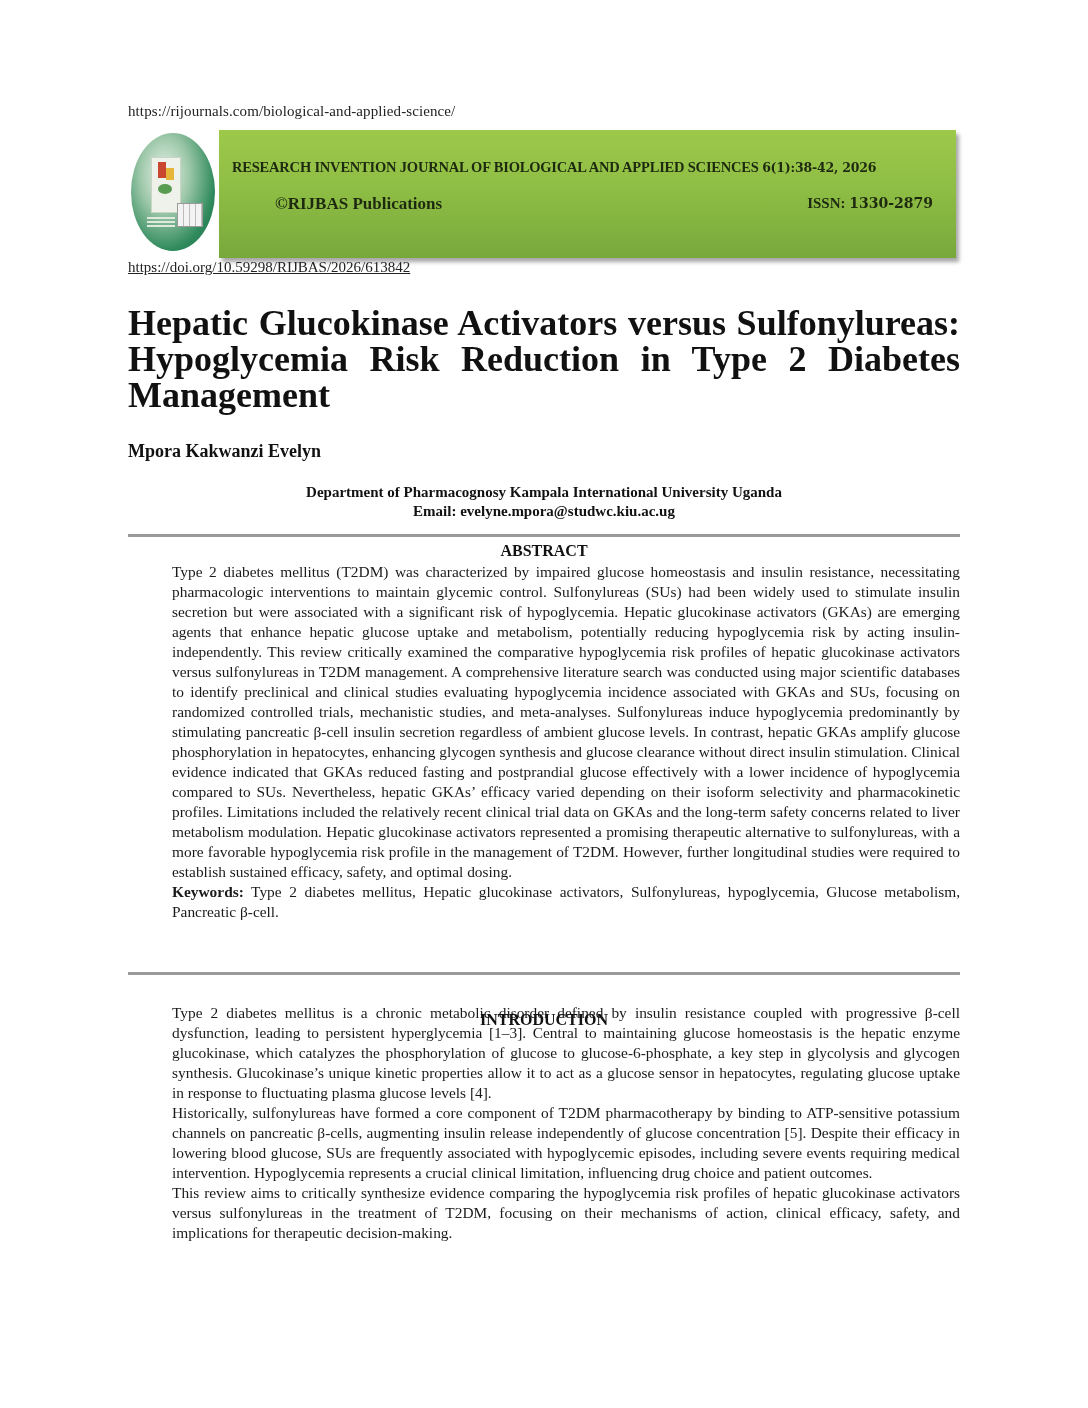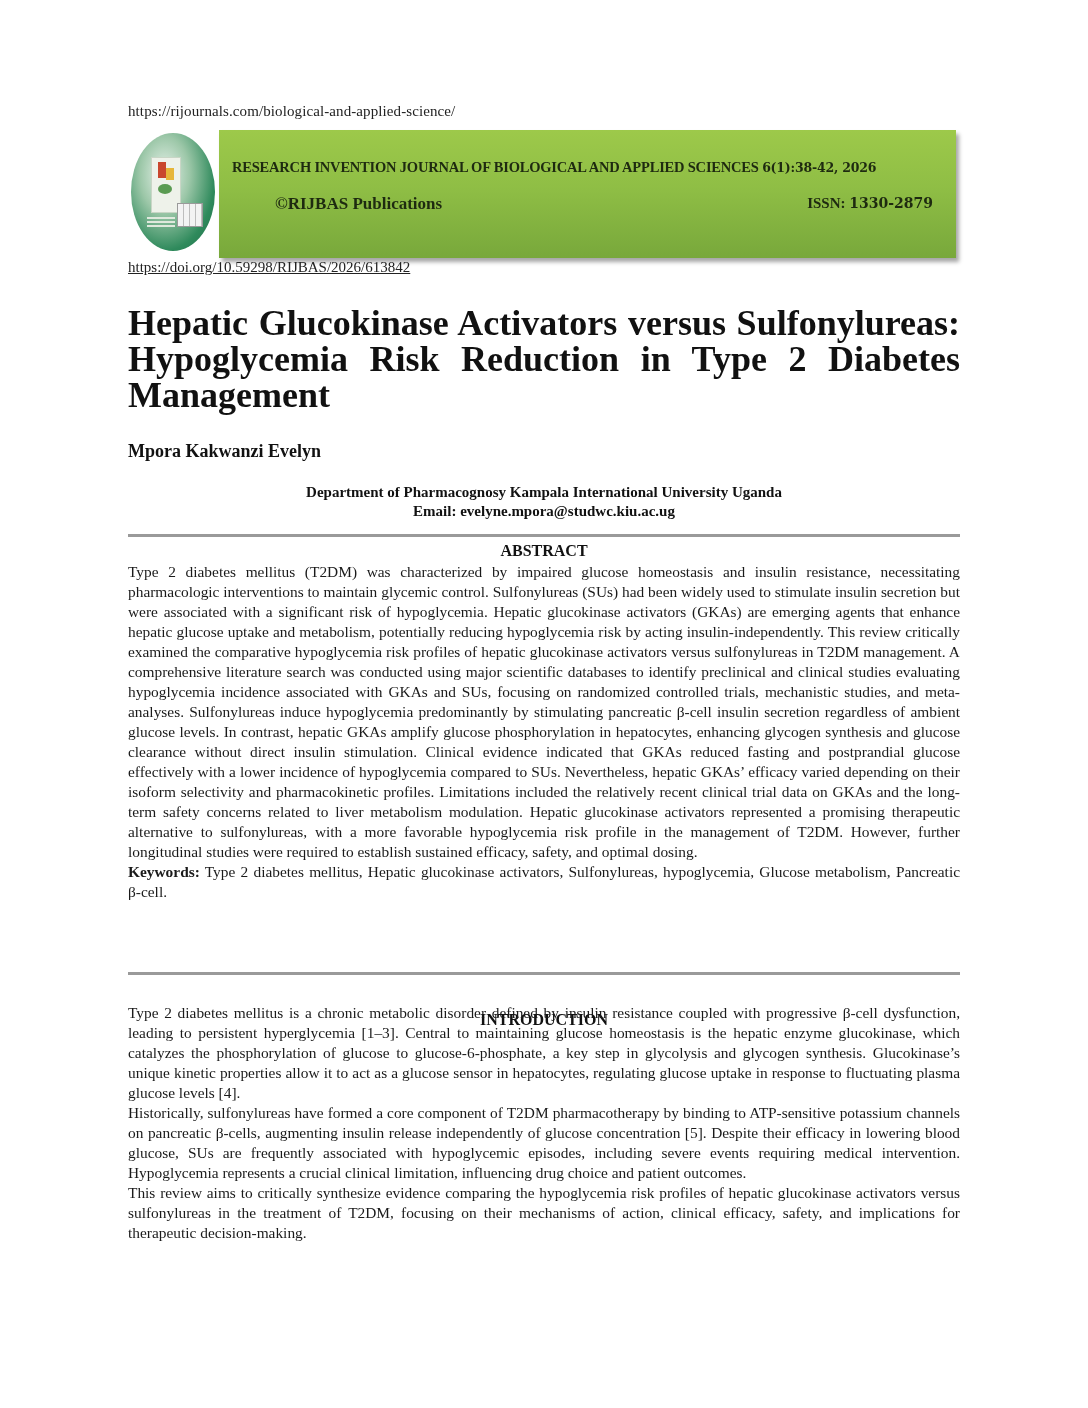--- a/index.html
+++ b/index.html
@@ -92,21 +92,21 @@
     .section-head {
       position: absolute; left: 128px; width: 832px;
       text-align: center; font-size: 16px; font-weight: bold; color: #111;
     }
 
     .body-text {
       position: absolute; left: 128px; width: 832px;
       font-size: 15.4px; line-height: 20px; color: #1a1a1a;
       text-align: justify;
     }
-    .body-text p { text-align: justify; }
+    .body-text p { text-align: justify; margin-left: 44px; }
     .body-text .kw-label { font-weight: bold; }
 
     .page-num {
       position: absolute; left: 0; top: 1300px; width: 1088px;
       text-align: center; font-family: "DejaVu Sans", sans-serif; font-size: 17px; color: #222;
     }
   </style>
 </head>
 <body>
 

